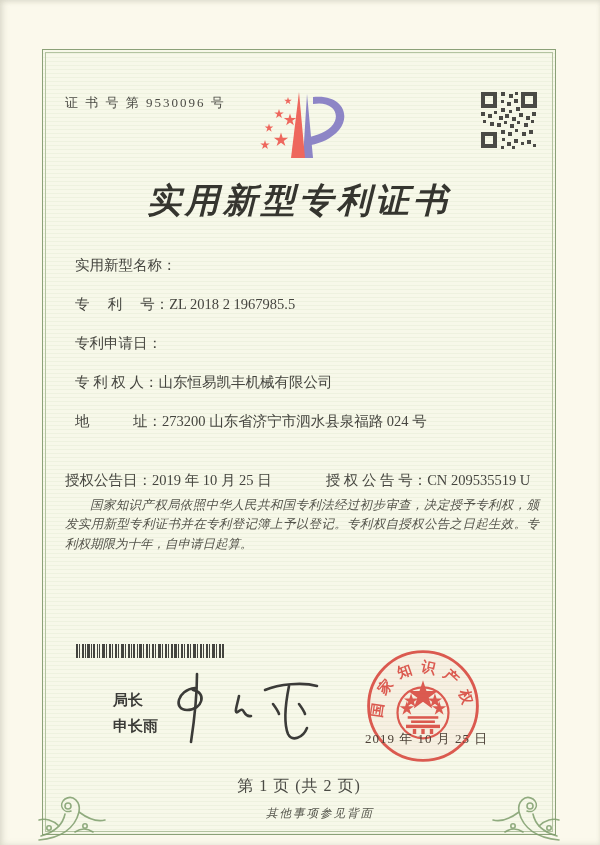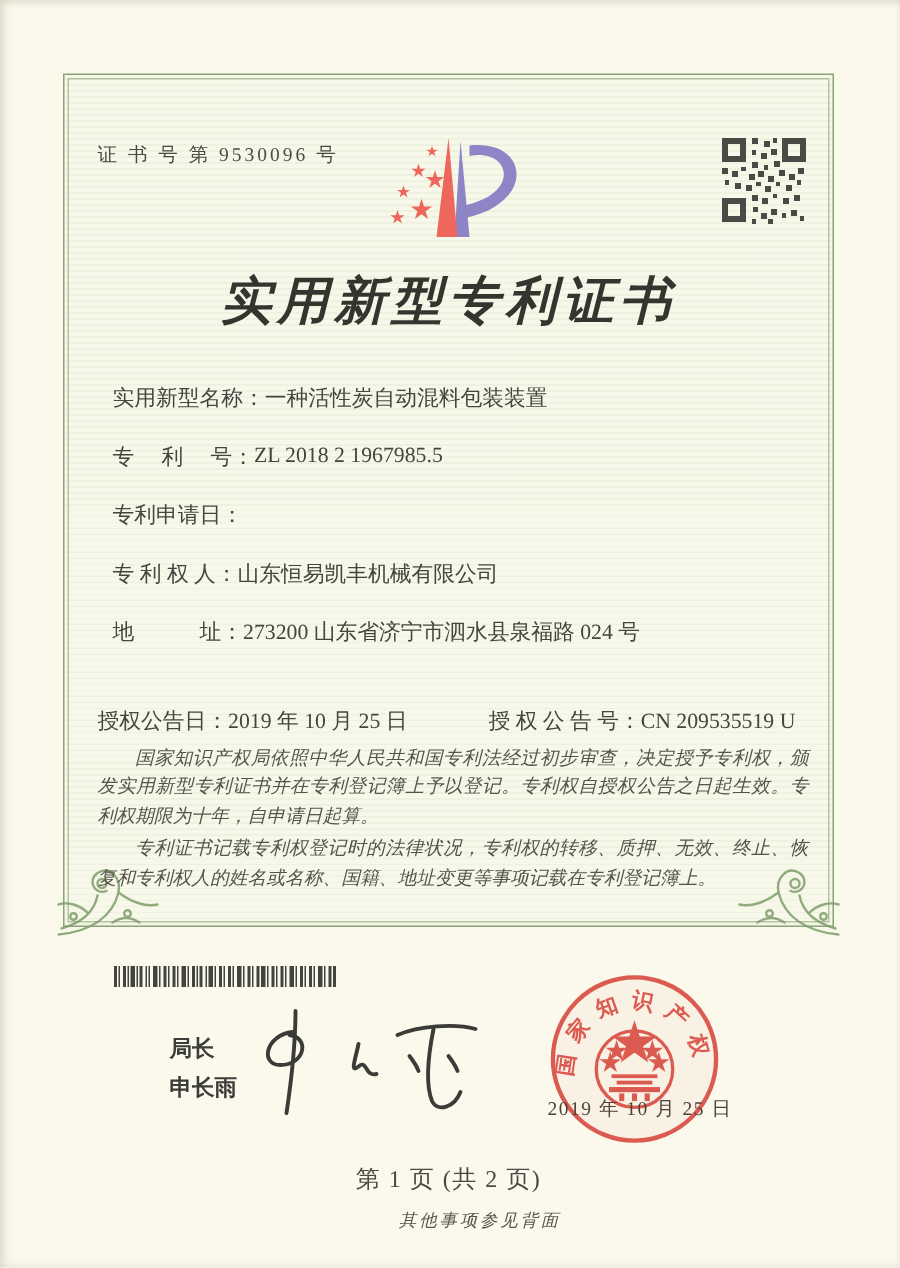--- a/index.html
+++ b/index.html
@@ -5,21 +5,21 @@
   html,body{margin:0;padding:0;}
   body{
     width:600px;height:845px;position:relative;overflow:hidden;
     background:#fbf9ec;
     font-family:"Liberation Serif","DejaVu Serif",serif;
     color:#3f3f3a;
   }
   .paper-shade{position:absolute;inset:0;box-shadow:inset 3px 0 6px rgba(150,150,130,.25), inset 0 2px 4px rgba(150,150,130,.15);pointer-events:none;}
   
   .frame{
-    position:absolute;left:42px;top:49px;width:514px;height:569px;
+    position:absolute;left:42px;top:49px;width:514px;height:786px;
     border:1px solid #8ba178;
     background:
       repeating-linear-gradient(0deg, rgba(160,185,135,.10) 0 1px, rgba(255,255,255,0) 1px 4px),
       #f7f8e9;
     box-sizing:border-box;
   }
   .frame-inner{position:absolute;inset:2px;border:1px solid #b3c3a0;pointer-events:none;}
   
   .cert-no{position:absolute;left:22px;top:44px;font-size:13px;letter-spacing:2px;color:#4a4a44;}
   .logo{position:absolute;left:214px;top:38px;width:92px;height:78px;}
@@ -155,21 +155,20 @@
       <rect x="22" y="56" width="3" height="3"></rect>
         <rect x="33" y="56" width="3" height="3"></rect>
     </g>
   </svg>
 
   <div class="title">实用新型专利证书</div>
 
   <div class="fields">
     <div class="field-row">
       <span class="field-label">实用新型名称：</span>
-        <span class="field-value">一种活性炭自动混料包装装置</span>
     </div>
     <div class="field-row">
       <span class="field-label">专　 利 　号：</span>
         <span class="field-value">ZL 2018 2 1967985.5</span>
     </div>
     <div class="field-row">
       <span class="field-label">专利申请日：</span>
     </div>
     <div class="field-row">
       <span class="field-label">专 利 权 人：</span>
@@ -181,21 +180,20 @@
     </div>
   </div>
 
   <div class="grant-row">
     <span><span>授权公告日：</span><span>2019 年 10 月 25 日</span></span>
     <span class="grant-no"><span>授 权 公 告 号：</span><span>CN 209535519 U</span></span>
   </div>
 
   <div class="body-text">
     <p>国家知识产权局依照中华人民共和国专利法经过初步审查，决定授予专利权，颁发实用新型专利证书并在专利登记簿上予以登记。专利权自授权公告之日起生效。专利权期限为十年，自申请日起算。</p>
-    <p>专利证书记载专利权登记时的法律状况，专利权的转移、质押、无效、终止、恢复和专利权人的姓名或名称、国籍、地址变更等事项记载在专利登记簿上。</p>
   </div>
 
   <svg class="barcode" viewBox="0 0 152 14" preserveAspectRatio="none">
     <g fill="#44443f">
       <rect x="0" y="0" width="2" height="14"></rect>
         <rect x="3" y="0" width="1" height="14"></rect>
         <rect x="6" y="0" width="2" height="14"></rect>
         <rect x="9" y="0" width="1" height="14"></rect>
       <rect x="11" y="0" width="3" height="14"></rect>
         <rect x="15" y="0" width="1" height="14"></rect>

